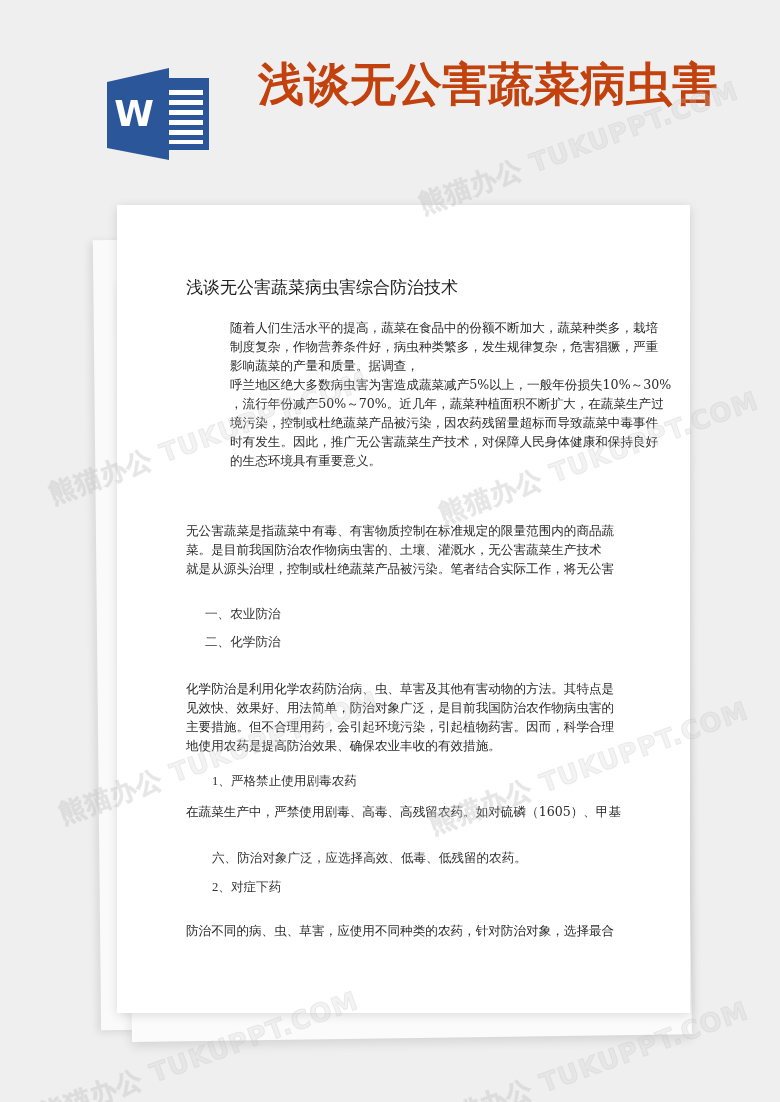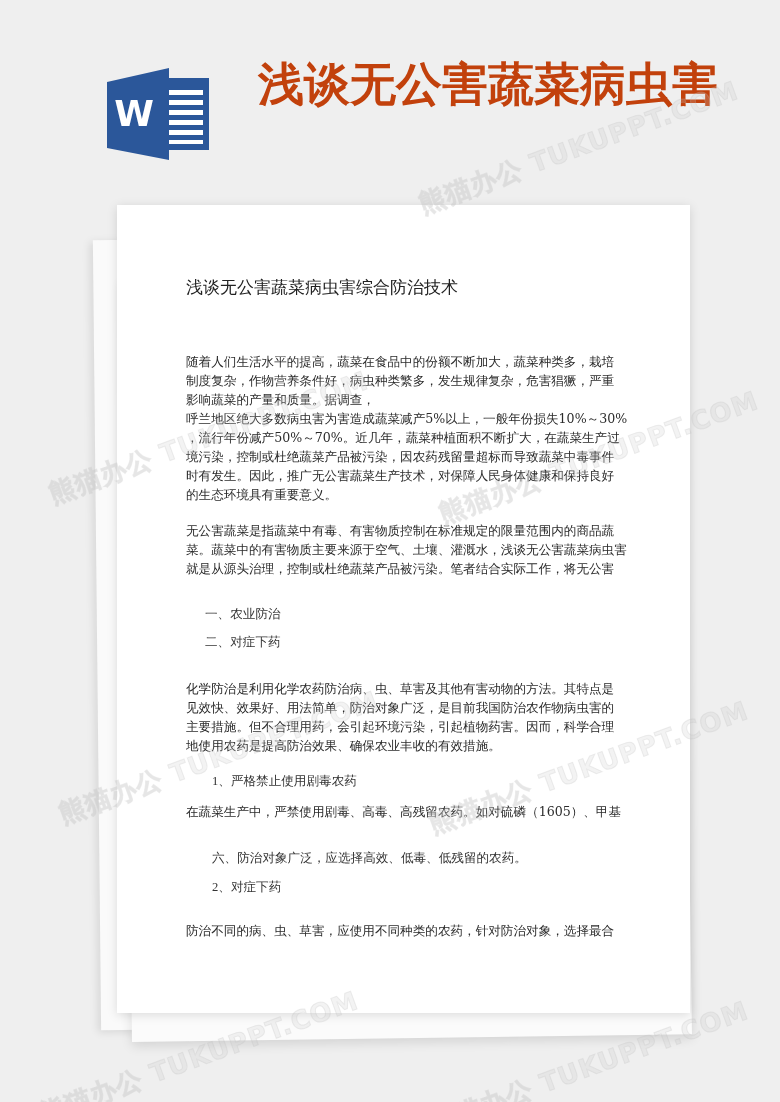--- a/index.html
+++ b/index.html
@@ -149,39 +149,39 @@
   </div>
 </div>
 
 <div class="page-back-2"></div>
 <div class="page-back-1"></div>
 
 <div class="page">
   <div class="page-inner">
     <div class="doc-title">浅谈无公害蔬菜病虫害综合防治技术</div>
 
-    <div class="para" style="top:147px;">
+    <div class="para" style="top:113px;margin-left:44px;">
       <span class="line">随着人们生活水平的提高，蔬菜在食品中的份额不断加大，蔬菜种类多，栽培</span>
       <span class="line">制度复杂，作物营养条件好，病虫种类繁多，发生规律复杂，危害猖獗，严重</span>
       <span class="line">影响蔬菜的产量和质量。据调查，</span>
       <span class="line">呼兰地区绝大多数病虫害为害造成蔬菜减产5%以上，一般年份损失10%～30%</span>
       <span class="line">，流行年份减产50%～70%。近几年，蔬菜种植面积不断扩大，在蔬菜生产过</span>
       <span class="line">境污染，控制或杜绝蔬菜产品被污染，因农药残留量超标而导致蔬菜中毒事件</span>
       <span class="line">时有发生。因此，推广无公害蔬菜生产技术，对保障人民身体健康和保持良好</span>
       <span class="line">的生态环境具有重要意义。</span>
     </div>
 
     <div class="para" style="top:316px;">
       <span class="line">无公害蔬菜是指蔬菜中有毒、有害物质控制在标准规定的限量范围内的商品蔬</span>
-      <span class="line">菜。蔬菜中的有害物质主要来源于空气、土壤、灌溉水，浅谈无公害蔬菜病虫害</span>
+      <span class="line">菜。是目前我国防治农作物病虫害的、土壤、灌溉水，无公害蔬菜生产技术</span>
       <span class="line">就是从源头治理，控制或杜绝蔬菜产品被污染。笔者结合实际工作，将无公害</span>
     </div>
 
     <div class="sub" style="left:19px; top:400px;">一、农业防治</div>
-    <div class="sub" style="left:19px; top:428px;">二、对症下药</div>
+    <div class="sub" style="left:19px; top:428px;">二、化学防治</div>
 
     <div class="para" style="top:474px;">
       <span class="line">化学防治是利用化学农药防治病、虫、草害及其他有害动物的方法。其特点是</span>
       <span class="line">见效快、效果好、用法简单，防治对象广泛，是目前我国防治农作物病虫害的</span>
       <span class="line">主要措施。但不合理用药，会引起环境污染，引起植物药害。因而，科学合理</span>
       <span class="line">地使用农药是提高防治效果、确保农业丰收的有效措施。</span>
     </div>
 
     <div class="sub" style="left:26px; top:555px;margin-top:12px;">1、严格禁止使用剧毒农药</div>
 

